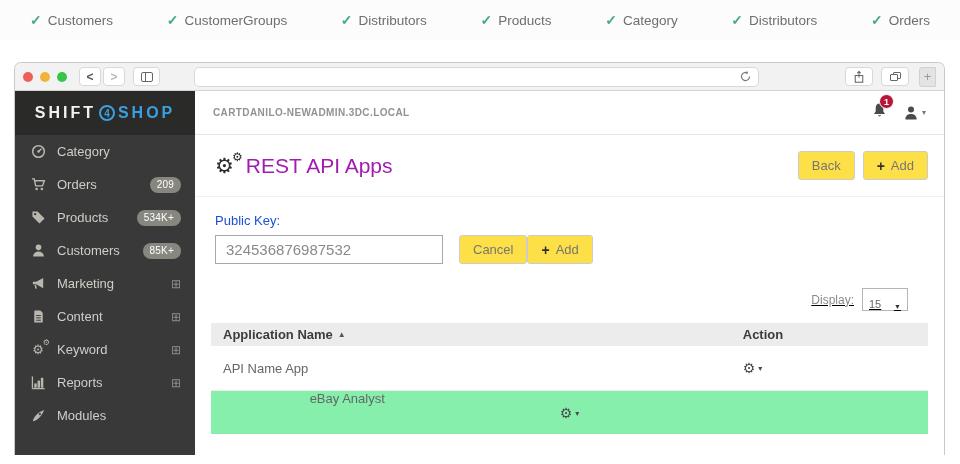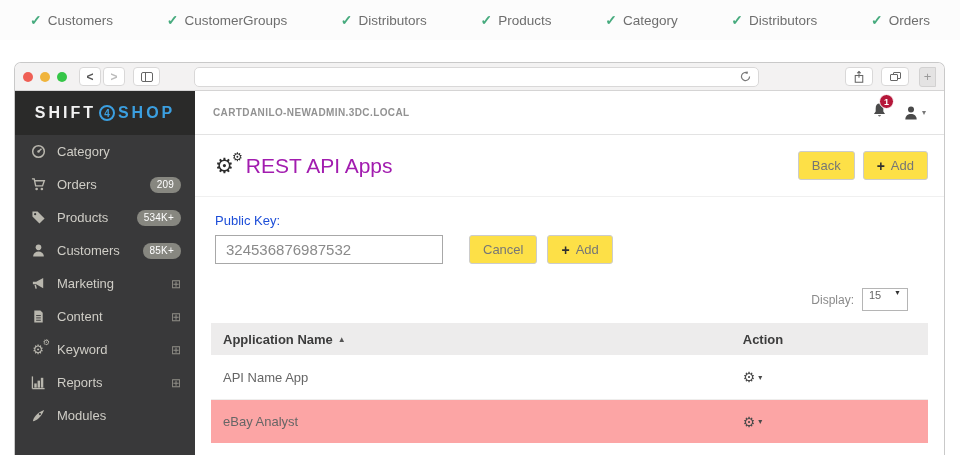--- a/index.html
+++ b/index.html
@@ -75,39 +75,39 @@
   .title-gears { position:relative; color:#2d2d2d; font-size:21px; line-height:1; margin-right:12px; }
   .title-gears .small-gear { position:absolute; font-size:12px; top:-4px; right:-9px; }
   .page-title { font-size:21px; color:#a21caf; }
   .title-actions { margin-left:auto; display:flex; gap:8px; }
   .btn { height:29px; background:#fde047; border:1px solid #ccc; border-radius:3px; color:#767676;
     font-size:13px; padding:0 13px; display:flex; align-items:center; gap:6px; cursor:default; }
   .btn .plus { color:#2f2f2f; font-weight:bold; font-size:14px; }
 
   .form-area { padding:16px 20px 0; }
   .field-label { font-size:13px; color:#1d4ed8; margin-bottom:7px; }
-  .form-row { display:flex; align-items:center; gap:10px; }
+  .form-row { display:flex; align-items:center; }
   .key-input { width:228px; height:29px; border:1px solid #a8a8a8; padding:0 10px; font-size:15px; color:#8a8a8a;
     font-family:"Liberation Sans", sans-serif; outline:none; }
   .form-row .btn.cancel { margin-left:16px; }
 
-  .display-row { display:flex; align-items:center; justify-content:flex-end; gap:8px; padding:0 36px 0 0; margin-top:24px; }
+  .display-row { display:flex; align-items:center; justify-content:flex-end; gap:8px; padding:0 36px 0 0; margin-top:24px;text-decoration:underline; }
   .display-label { font-size:12px; color:#8a8a8a; }
-  .display-select { width:46px; height:23px; border:1px solid #b5b5b5; display:flex; align-items:flex-start;
+  .display-select { width:46px; height:23px; border:1px solid #b5b5b5; display:flex; align-items:flex-end;
     justify-content:space-between; padding:0 6px; font-size:11px; color:#666; background:#fff; }
   .display-select .caret { font-size:7px; color:#333; }
 
   .table { margin:12px 16px 0; }
-  .t-head { background:#edecec; height:32px; display:flex; align-items:center; padding:0 12px;
+  .t-head { background:#edecec; height:23px; display:flex; align-items:center; padding:0 12px;
     font-size:13px; font-weight:bold; color:#3c3c3c; }
   .col-name { width:75%; display:flex; align-items:center; gap:5px; }
   .sort-arrow { font-size:8px; color:#555; }
   .col-action { flex:1; }
   .t-row { height:44px; display:flex; align-items:center; padding:0 12px; font-size:13px; color:#666; }
-  .t-row.alt { background:#fca5a5; border-top:1px solid #eeedec; }
+  .t-row.alt { background:#86efac; border-top:1px solid #eeedec;flex-direction:column; }
   .action-gear { display:flex; align-items:center; gap:3px; color:#4a4a4a; }
   .action-gear .g { font-size:14px; line-height:1; }
   .action-gear .caret { font-size:8px; color:#4a4a4a; }
 </style>
 </head>
 <body>
 
 <div class="top-strip">
   <div class="chk-item">
       <span class="check">✓</span>

